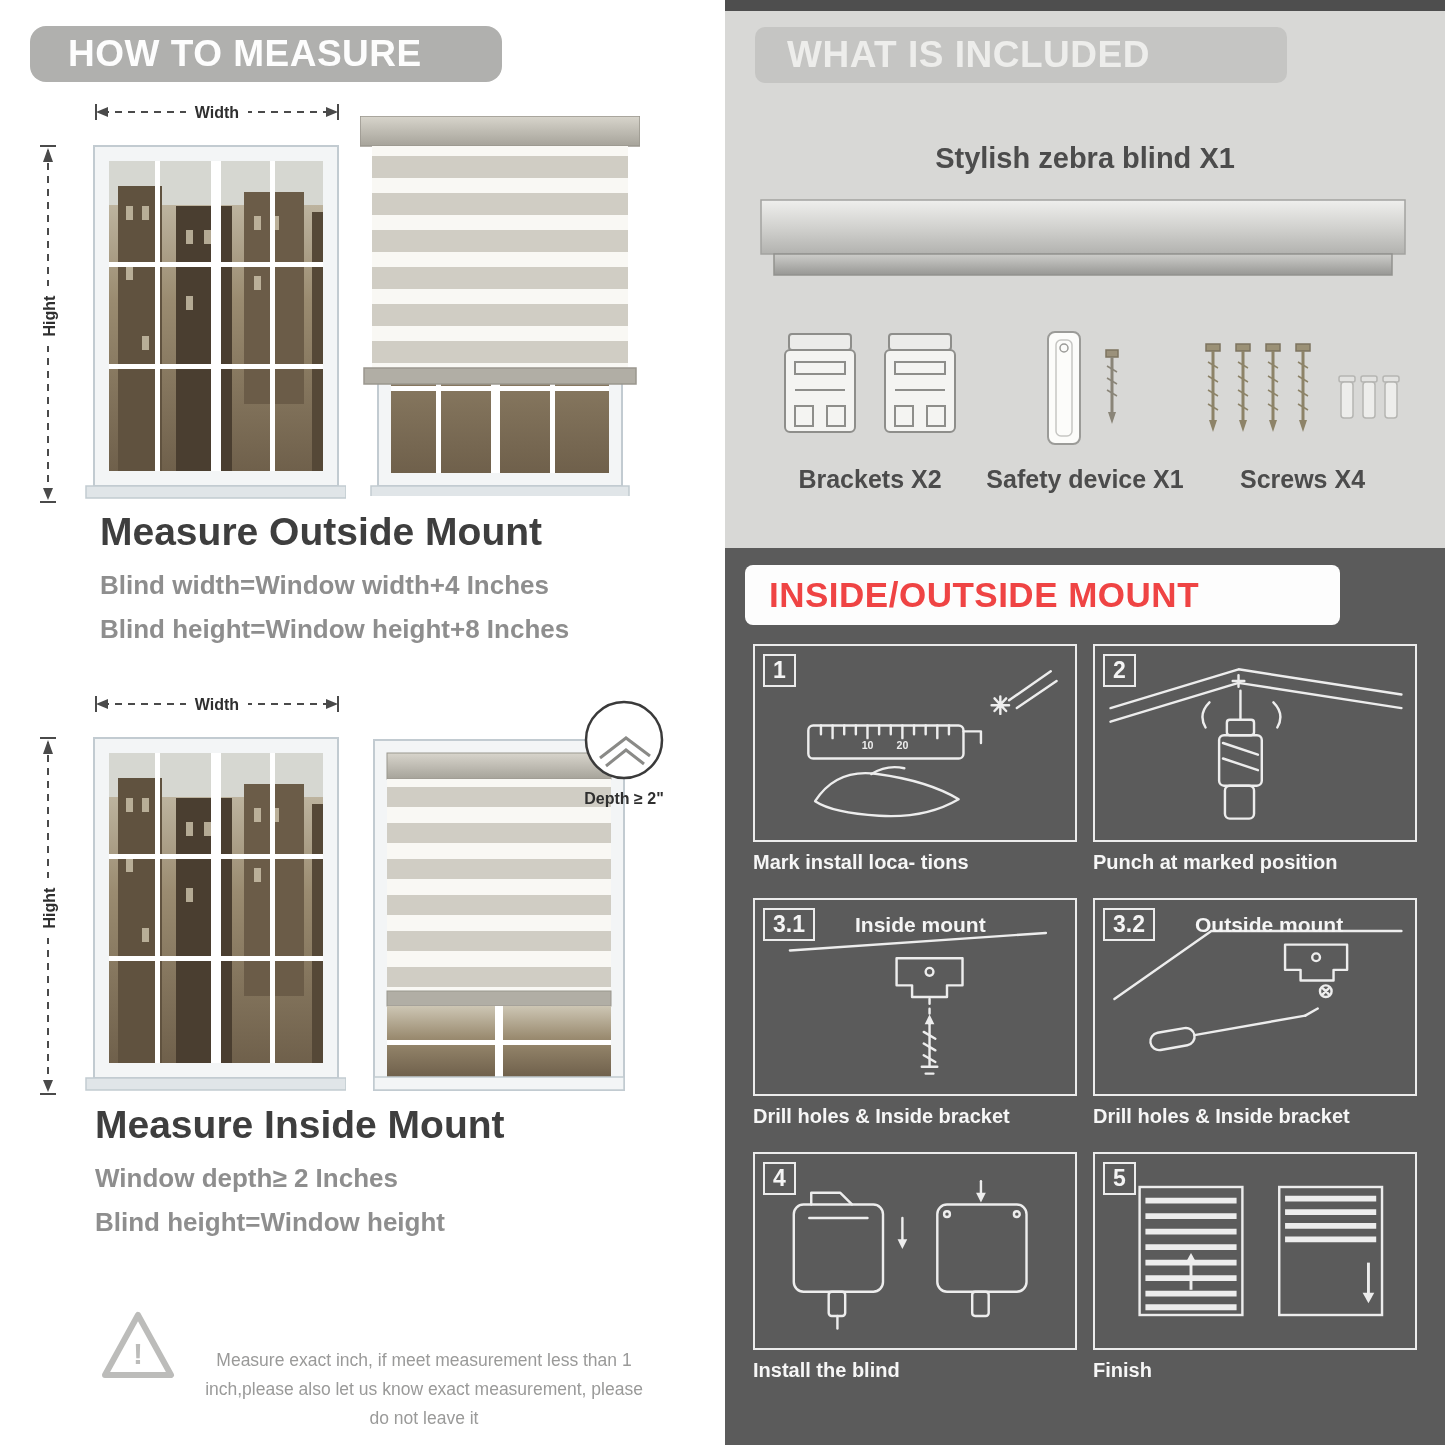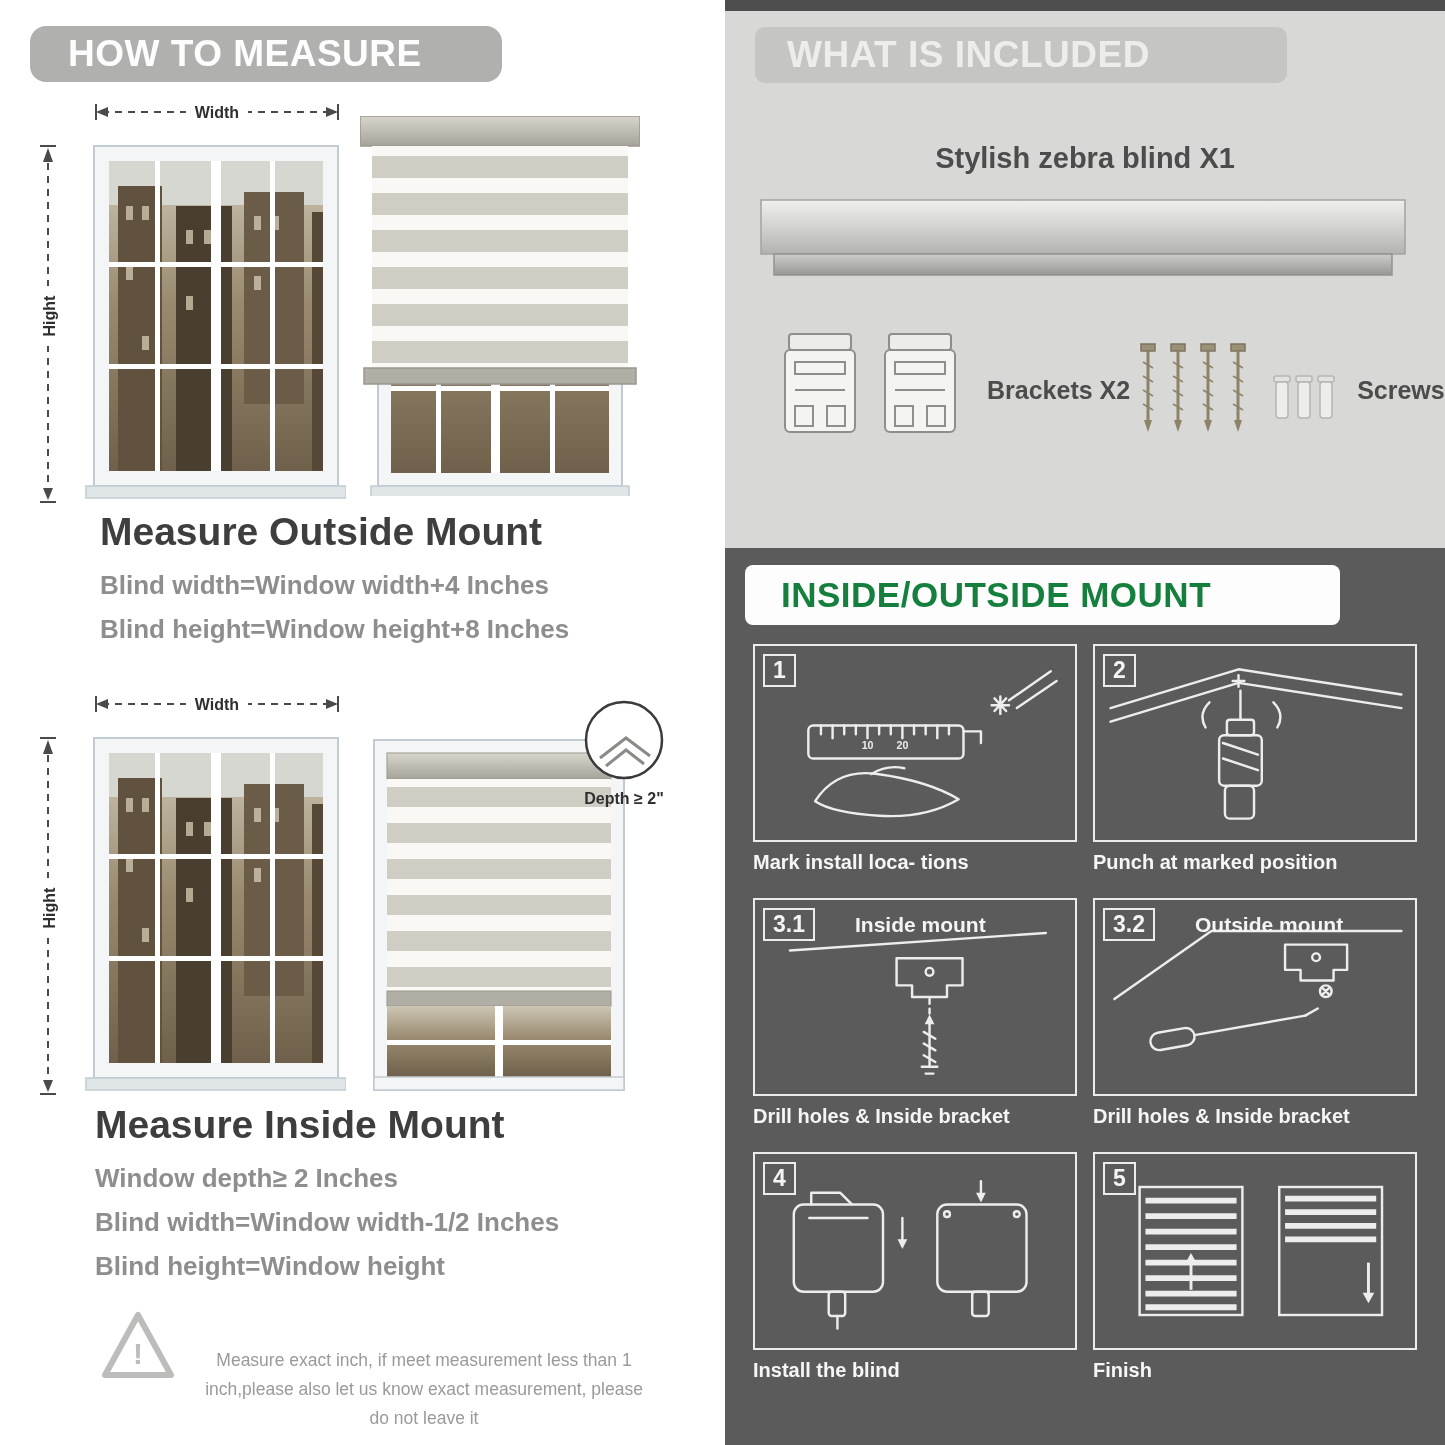--- a/index.html
+++ b/index.html
@@ -30,29 +30,29 @@
   .right-top { position:absolute; left:725px; top:0; width:720px; height:548px; background:#d8d8d6; }
   .right-top-strip { position:absolute; left:0; top:0; width:100%; height:11px; background:#4e4e4e; }
   .banner-included {
     position:absolute; left:30px; top:27px; width:532px; height:56px;
     background:#c5c5c3; border-radius:10px; color:#ededeb;
     font-weight:bold; font-size:37px; line-height:56px; padding-left:32px; letter-spacing:.5px;
   }
   .product-title { position:absolute; left:0; top:142px; width:100%; text-align:center; font-size:29px; font-weight:bold; color:#4c4c4c; }
   .headrail-wrap { position:absolute; left:33px; top:194px; }
   .items { position:absolute; left:40px; top:328px; width:645px; display:flex; justify-content:space-between; align-items:flex-end; }
-  .item { display:flex; flex-direction:row; align-items:center; gap:12px; }
+  .item { display:flex; flex-direction:column; align-items:center; gap:12px; }
   .item-label { font-size:25px; font-weight:bold; color:#4c4c4c; white-space:nowrap; }
 
   
   .right-bottom { position:absolute; left:725px; top:548px; width:720px; height:897px; background:#5b5b5b; }
   .banner-mount {
     position:absolute; left:20px; top:17px; width:595px; height:60px;
-    background:#fdfdfd; border-radius:8px; color:#15803d;
-    font-weight:bold; font-size:35px; line-height:60px; padding-left:36px; letter-spacing:.5px;
+    background:#fdfdfd; border-radius:8px; color:#ef4444;
+    font-weight:bold; font-size:35px; line-height:60px; padding-left:24px; letter-spacing:.5px;
   }
   .steps { position:absolute; left:28px; top:96px; width:664px; display:grid; grid-template-columns:1fr 1fr; column-gap:16px; row-gap:24px; }
   .step-box { position:relative; border:2px solid #ececec; height:198px; overflow:hidden; }
   .step-head { position:absolute; left:8px; top:8px; display:flex; align-items:center; gap:12px; z-index:2; }
   .step-num { border:2px solid #ececec; color:#f4f4f4; font-weight:bold; font-size:23px; padding:1px 8px; min-width:20px; text-align:center; }
   .step-sub { color:#f4f4f4; font-weight:bold; font-size:21px;margin-left:28px; }
   .step-art { position:absolute; left:0; top:0; width:100%; height:100%; }
   .step-caption { margin-top:9px; color:#f6f6f6; font-weight:bold; font-size:20px; }
 </style>
 </head>
@@ -249,21 +249,20 @@
           <path d="M246,70 L266,54 L284,68"></path>
         </g>
         <text x="264" y="108" text-anchor="middle" font-size="16" font-weight="bold" fill="#2f2f2f">Depth ≥ 2"</text>
       </g>
     </svg>
   </div>
 
   <div class="text-block-inside">
     <h2 class="measure-title">Measure Inside Mount</h2>
     <p class="formula">Window depth≥ 2 Inches</p>
-    <p class="formula">Blind width=Window width-1/2 Inches</p>
     <p class="formula">Blind height=Window height</p>
   </div>
 
   <div class="warning">
     <svg width="80" height="76" viewBox="0 0 80 76">
       <polygon points="40,7 73,67 7,67" fill="none" stroke="#bcbcba" stroke-width="6" stroke-linejoin="round"></polygon>
       <text x="40" y="56" text-anchor="middle" font-size="30" font-weight="bold" fill="#bcbcba">!</text>
     </svg>
     <div class="warning-text">Measure exact inch, if meet measurement less than 1 inch,please also let us know exact measurement, please do not leave it</div>
   </div>
@@ -296,20 +295,36 @@
             <rect x="0" y="16" width="70" height="82" rx="5" fill="#f4f4f2" stroke="#8e8e8b" stroke-width="2"></rect>
             <rect x="10" y="28" width="50" height="12" fill="none" stroke="#8e8e8b" stroke-width="2"></rect>
             <line x1="10" y1="56" x2="60" y2="56" stroke="#8e8e8b" stroke-width="2"></line>
             <rect x="10" y="72" width="18" height="20" fill="none" stroke="#8e8e8b" stroke-width="2"></rect>
             <rect x="42" y="72" width="18" height="20" fill="none" stroke="#8e8e8b" stroke-width="2"></rect>
           </g>
         </svg>
         <div class="item-label">Brackets X2</div>
       </div>
 
+      <div class="item">
+        <svg width="170" height="125" viewBox="0 0 170 125">
+          <rect x="48" y="4" width="32" height="112" rx="7" fill="#fcfcfa" stroke="#9b9b98" stroke-width="2"></rect>
+          <rect x="56" y="12" width="16" height="96" rx="5" fill="none" stroke="#c6c6c3" stroke-width="1.5"></rect>
+          <circle cx="64" cy="20" r="4" fill="none" stroke="#9b9b98" stroke-width="1.5"></circle>
+          <g>
+            <rect x="106" y="22" width="12" height="7" fill="#9b917b" stroke="#7d7460" stroke-width="1.5"></rect>
+            <line x1="112" y1="29" x2="112" y2="88" stroke="#8a8578" stroke-width="3"></line>
+            <line x1="107" y1="38" x2="117" y2="44" stroke="#8a8578" stroke-width="1.5"></line>
+            <line x1="107" y1="50" x2="117" y2="56" stroke="#8a8578" stroke-width="1.5"></line>
+            <line x1="107" y1="62" x2="117" y2="68" stroke="#8a8578" stroke-width="1.5"></line>
+            <polygon points="112,96 108,84 116,84" fill="#8a8578"></polygon>
+          </g>
+        </svg>
+        <div class="item-label">Safety device X1</div>
+      </div>
 
       <div class="item">
         <svg width="215" height="125" viewBox="0 0 215 125">
           <g transform="translate(18,0)">
             <rect x="-7" y="16" width="14" height="7" fill="#9b9176" stroke="#7d7460" stroke-width="1.5"></rect>
             <line x1="0" y1="23" x2="0" y2="94" stroke="#8d8368" stroke-width="3"></line>
             <line x1="-5" y1="34" x2="5" y2="40" stroke="#8d8368" stroke-width="1.5"></line>
               <line x1="-5" y1="48" x2="5" y2="54" stroke="#8d8368" stroke-width="1.5"></line>
             <line x1="-5" y1="62" x2="5" y2="68" stroke="#8d8368" stroke-width="1.5"></line>
               <line x1="-5" y1="76" x2="5" y2="82" stroke="#8d8368" stroke-width="1.5"></line>

